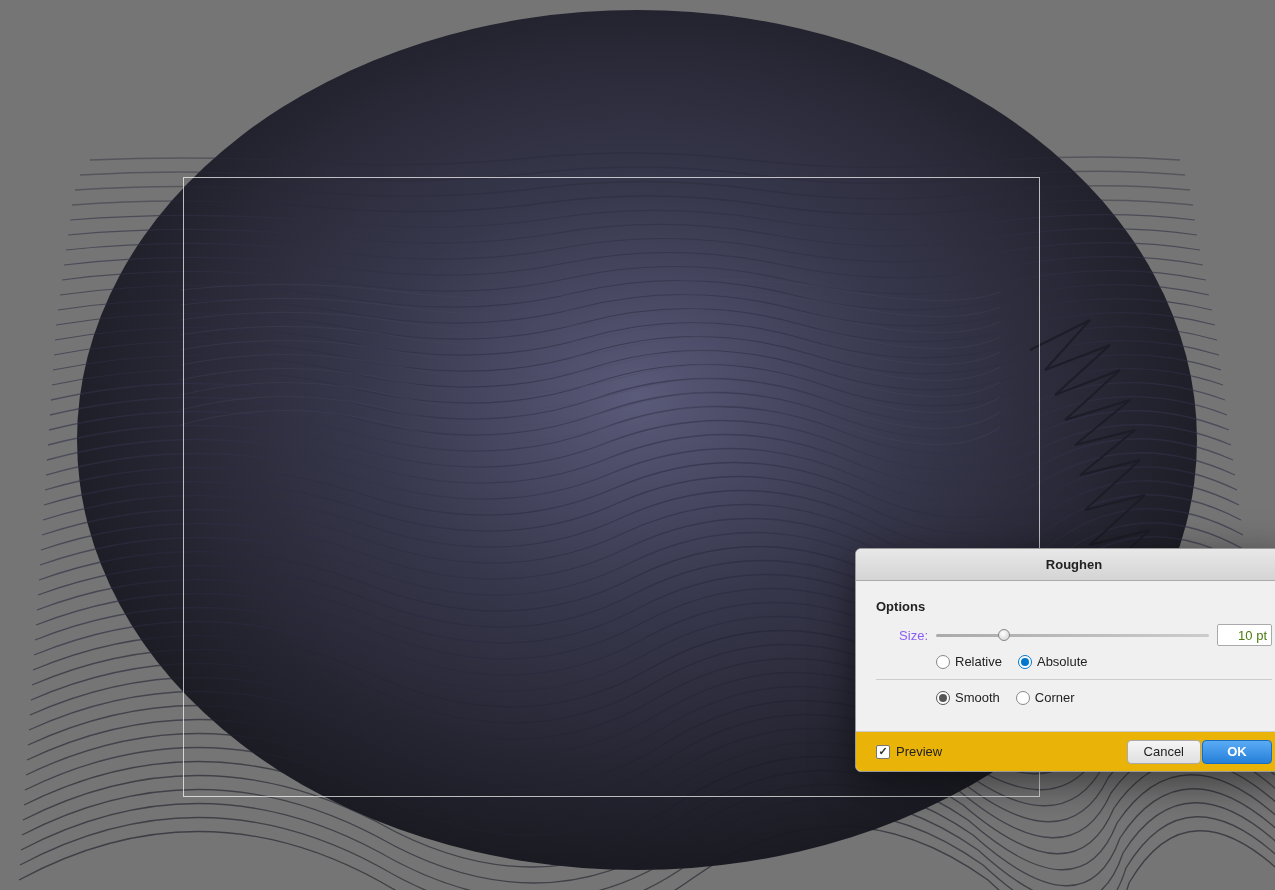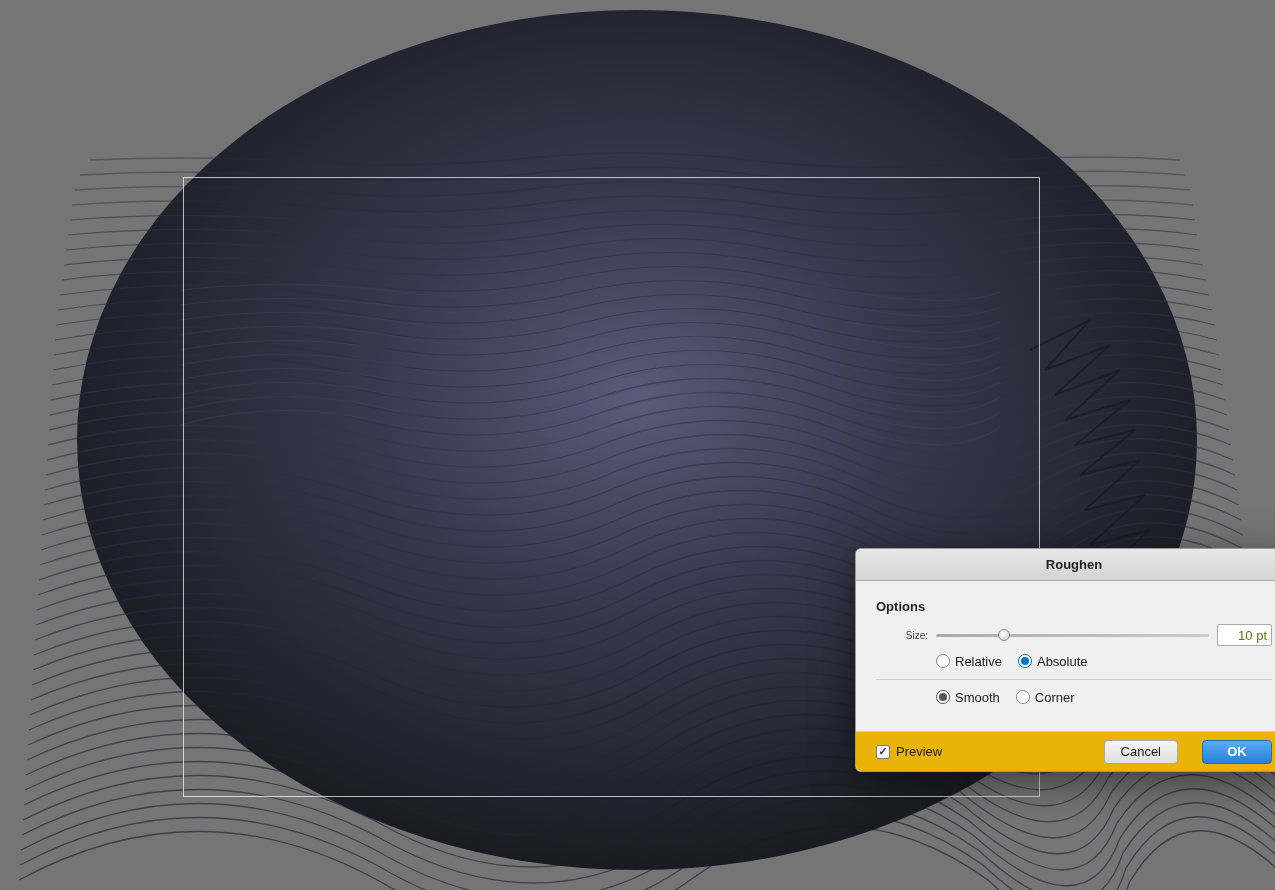--- a/index.html
+++ b/index.html
@@ -74,22 +74,22 @@
       margin-bottom: 10px;
     }
 
     .field-row {
       display: flex;
       align-items: center;
       margin-bottom: 8px;
     }
 
     .field-label {
-      font-size: 10px;
-      color: #404040;
+      font-size: 13px;
+      color: #8b5cf6;
       width: 52px;
       text-align: right;
       margin-right: 8px;
     }
 
     .slider-container {
       flex: 1;
       position: relative;
       height: 16px;
       display: flex;
@@ -138,21 +138,21 @@
     .radio-row {
       display: flex;
       align-items: center;
       margin-left: 60px;
       margin-bottom: 10px;
       gap: 16px;
     }
 
     .radio-option {
       display: flex;
-      align-items: flex-start;
+      align-items: flex-end;
       gap: 5px;
       font-size: 13px;
       color: #222;
       cursor: pointer;
     }
 
     .radio-btn {
       width: 14px;
       height: 14px;
       border-radius: 50%;
@@ -266,21 +266,21 @@
 
     .preview-left {
       display: flex;
       align-items: center;
       gap: 6px;
       flex: 1;
     }
 
     .preview-right {
       display: flex;
-      gap: 24px;
+      gap: 1px;
     }
   </style>
 </head>
 <body>
 
 <div class="canvas-area">
   <svg class="artwork-bg" viewBox="0 0 1275 890" xmlns="http://www.w3.org/2000/svg">
     <defs>
       <radialGradient id="bgGrad" cx="50%" cy="45%" r="55%">
         <stop offset="0%" stop-color="#5a5a7a"></stop>

